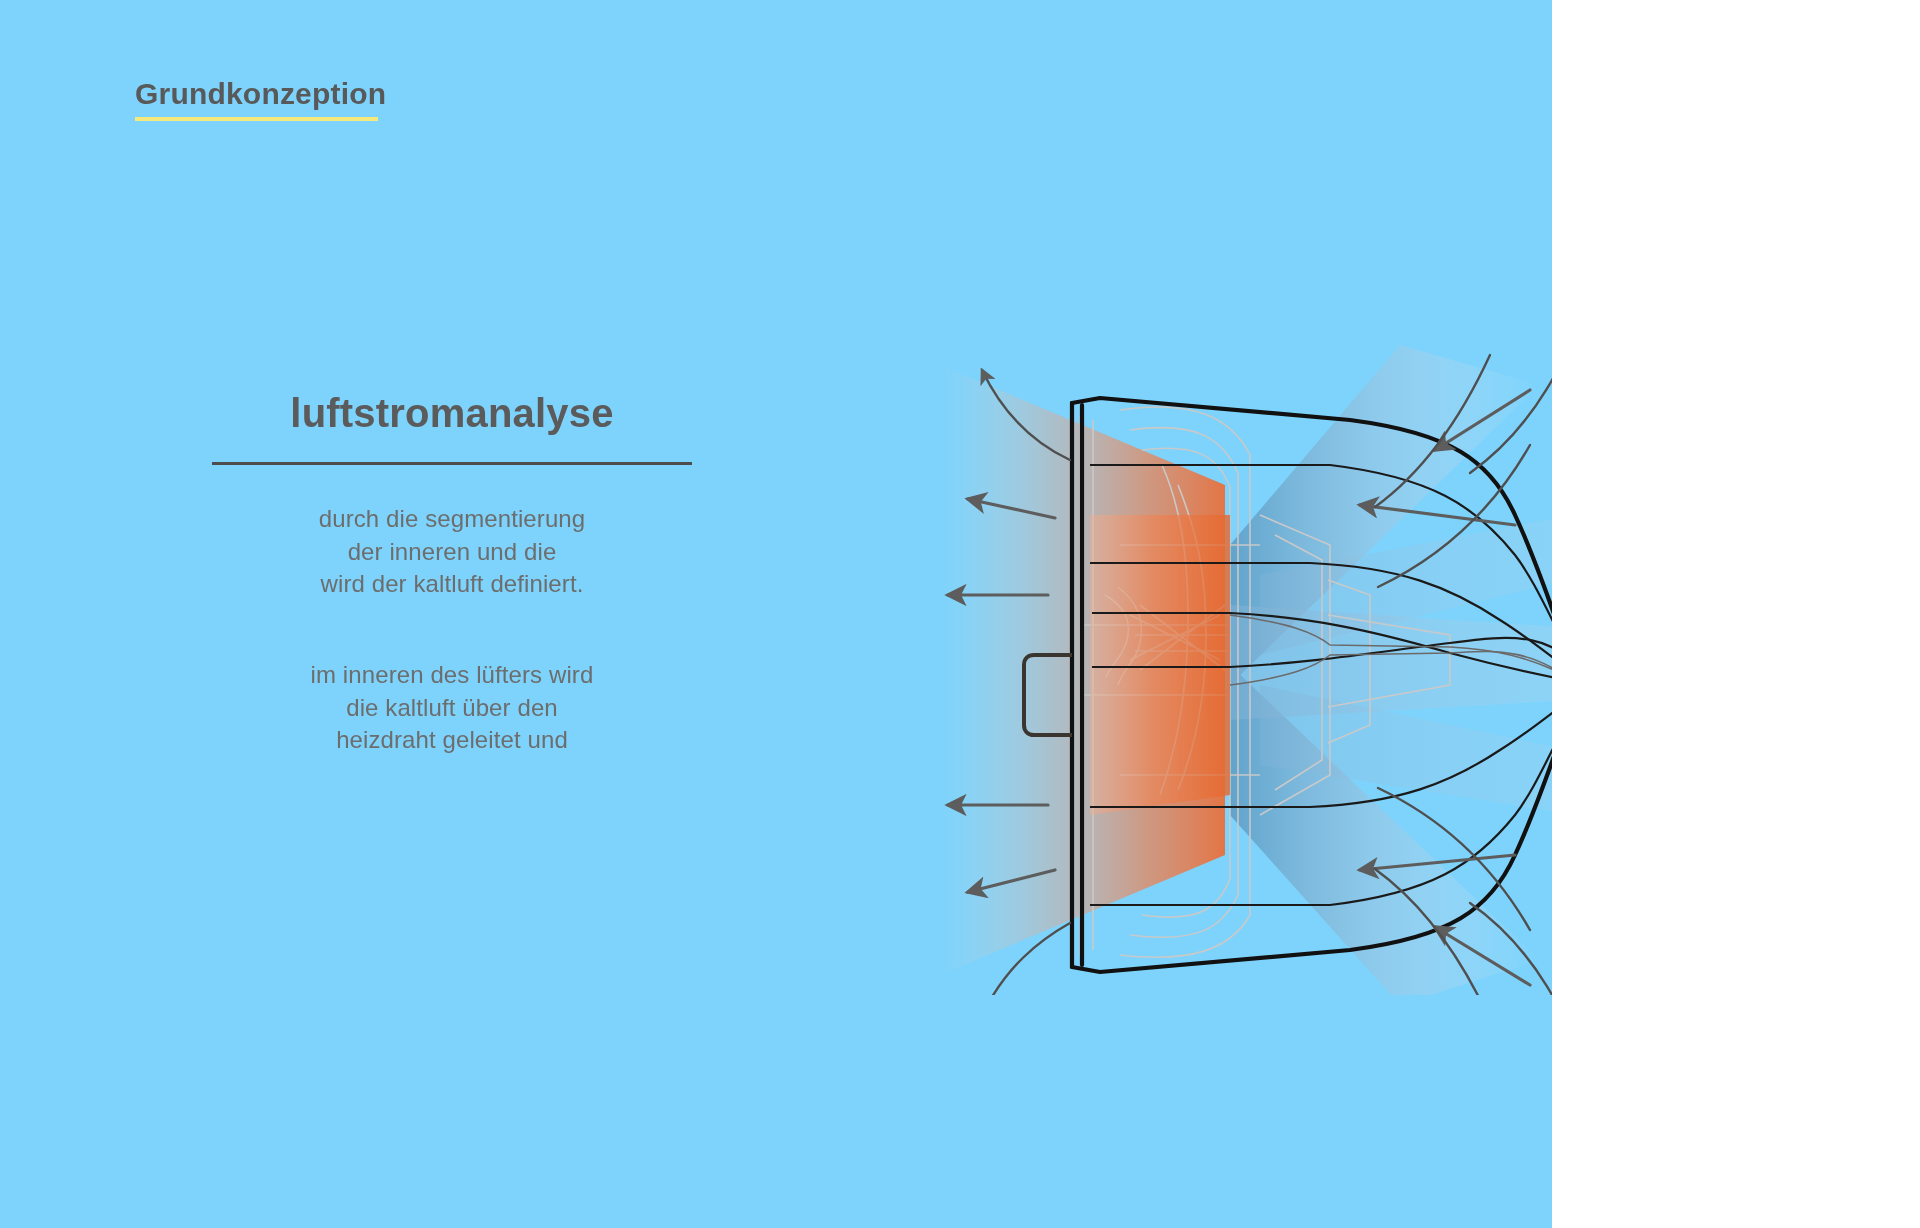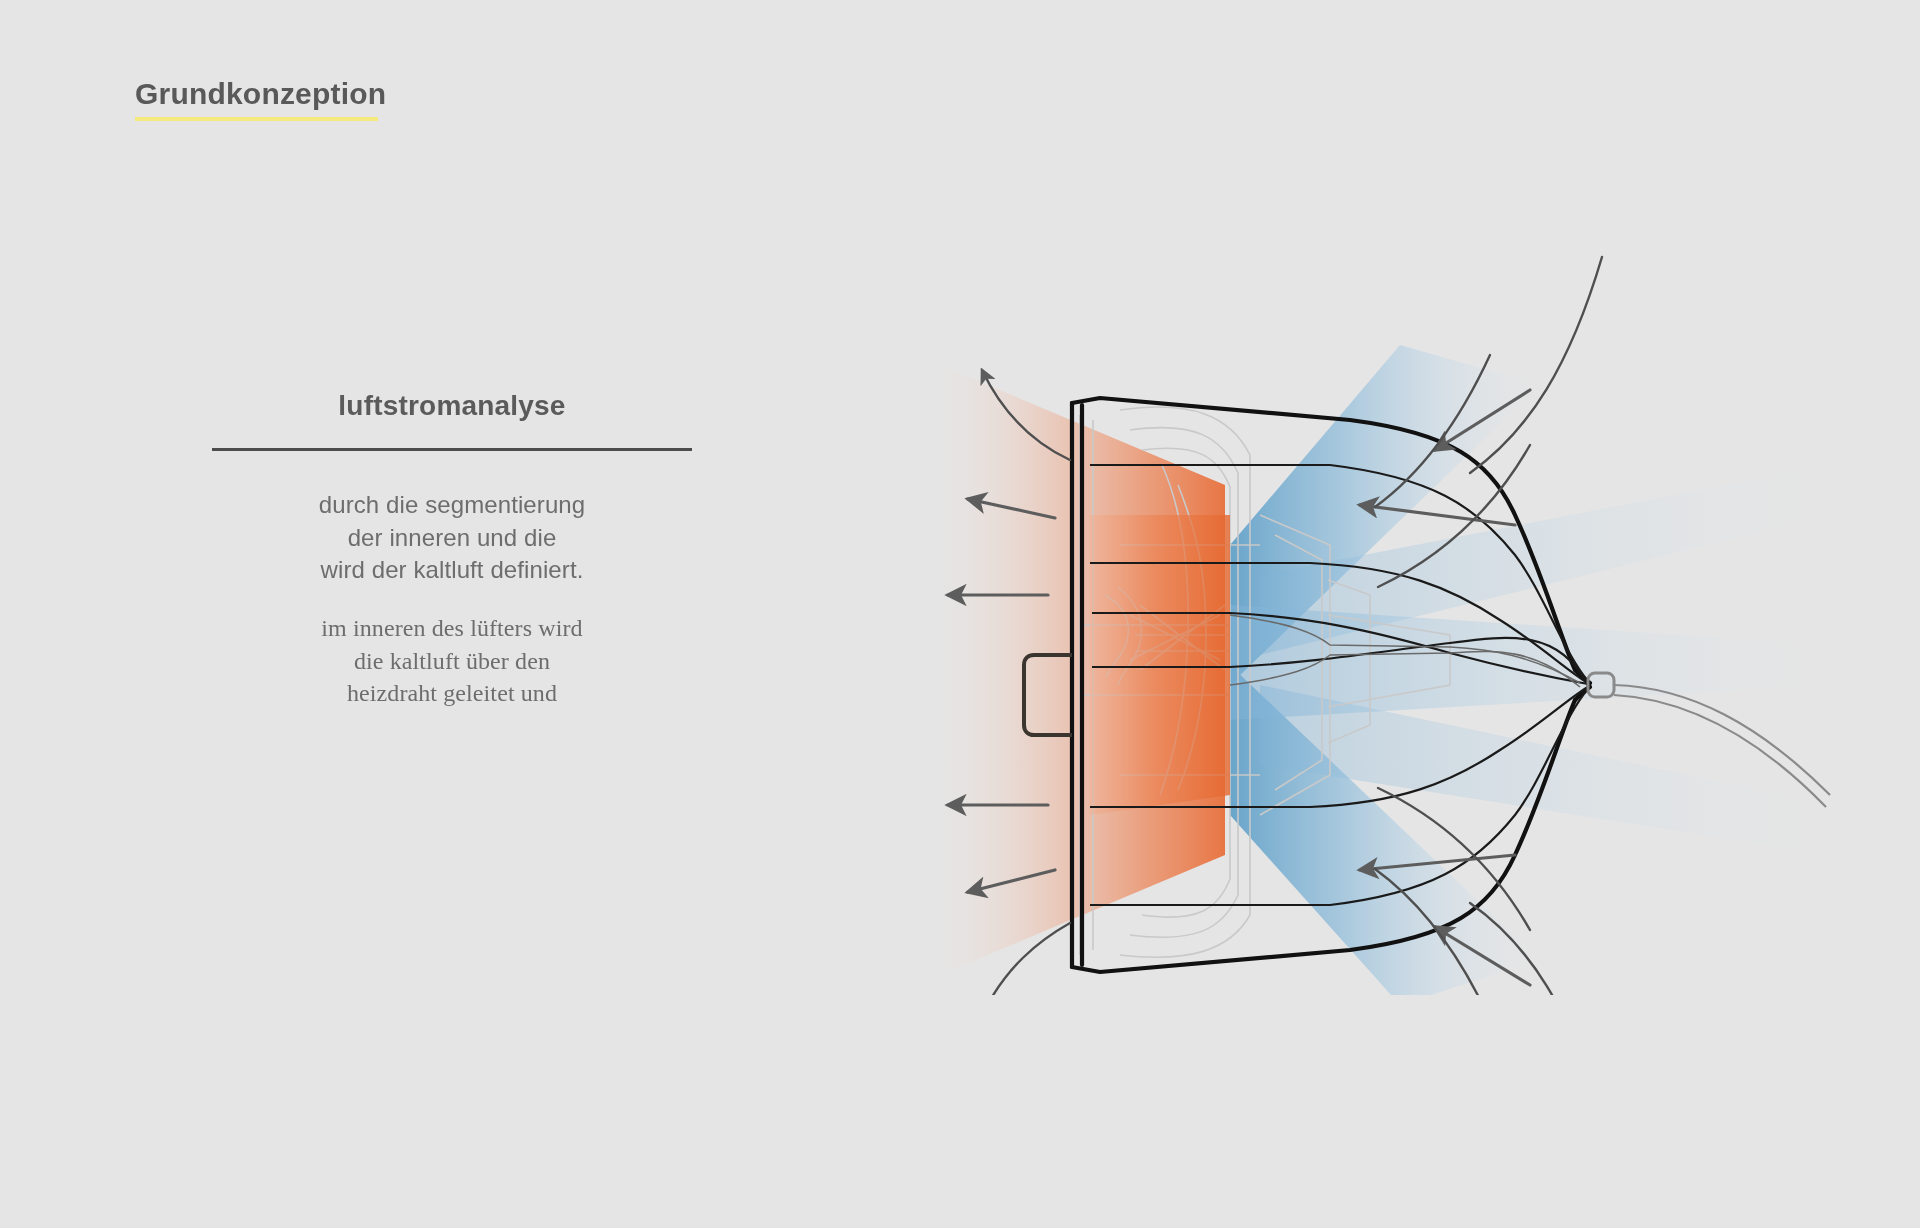--- a/index.html
+++ b/index.html
@@ -8,23 +8,23 @@
     padding: 0;
     background: #ffffff;
   }
   body {
     font-family: "Liberation Sans", sans-serif;
     -webkit-font-smoothing: antialiased;
   }
 
   #slide {
     position: relative;
-    width: 1920px;
+    width: 1552px;
     height: 1228px;
-    background: #e5e5e5;
+    background: #7dd3fc;
     overflow: hidden;
   }
 
   
   .slide-title-wrap {
     position: absolute;
     left: 135px;
     top: 78px;
   }
   .slide-title {
@@ -44,21 +44,21 @@
 
   
   .text-column {
     position: absolute;
     left: 212px;
     top: 390px;
     width: 480px;
     text-align: center;
   }
   .section-heading {
-    font-size: 28px;
+    font-size: 40px;
     font-weight: 700;
     color: #5b5b5b;
     letter-spacing: 0.2px;
     line-height: 1.15;
     margin: 0;
   }
   .section-rule {
     margin: 26px 0 0 0;
     width: 100%;
     height: 3px;
@@ -66,21 +66,21 @@
   }
   .body-paragraph {
     margin: 0;
     font-size: 24px;
     line-height: 1.36;
     color: #6d6d6d;
     font-weight: 400;
     letter-spacing: 0.1px;
   }
   .body-paragraph.first { margin-top: 38px; }
-  .body-paragraph.second { margin-top: 25px; font-family: Liberation Serif, serif; }
+  .body-paragraph.second { margin-top: 58px; }
   .body-paragraph .line { display: block; }
 
   
   .diagram-wrap {
     position: absolute;
     left: 930px;
     top: 215px;
     width: 920px;
     height: 780px;
   }

